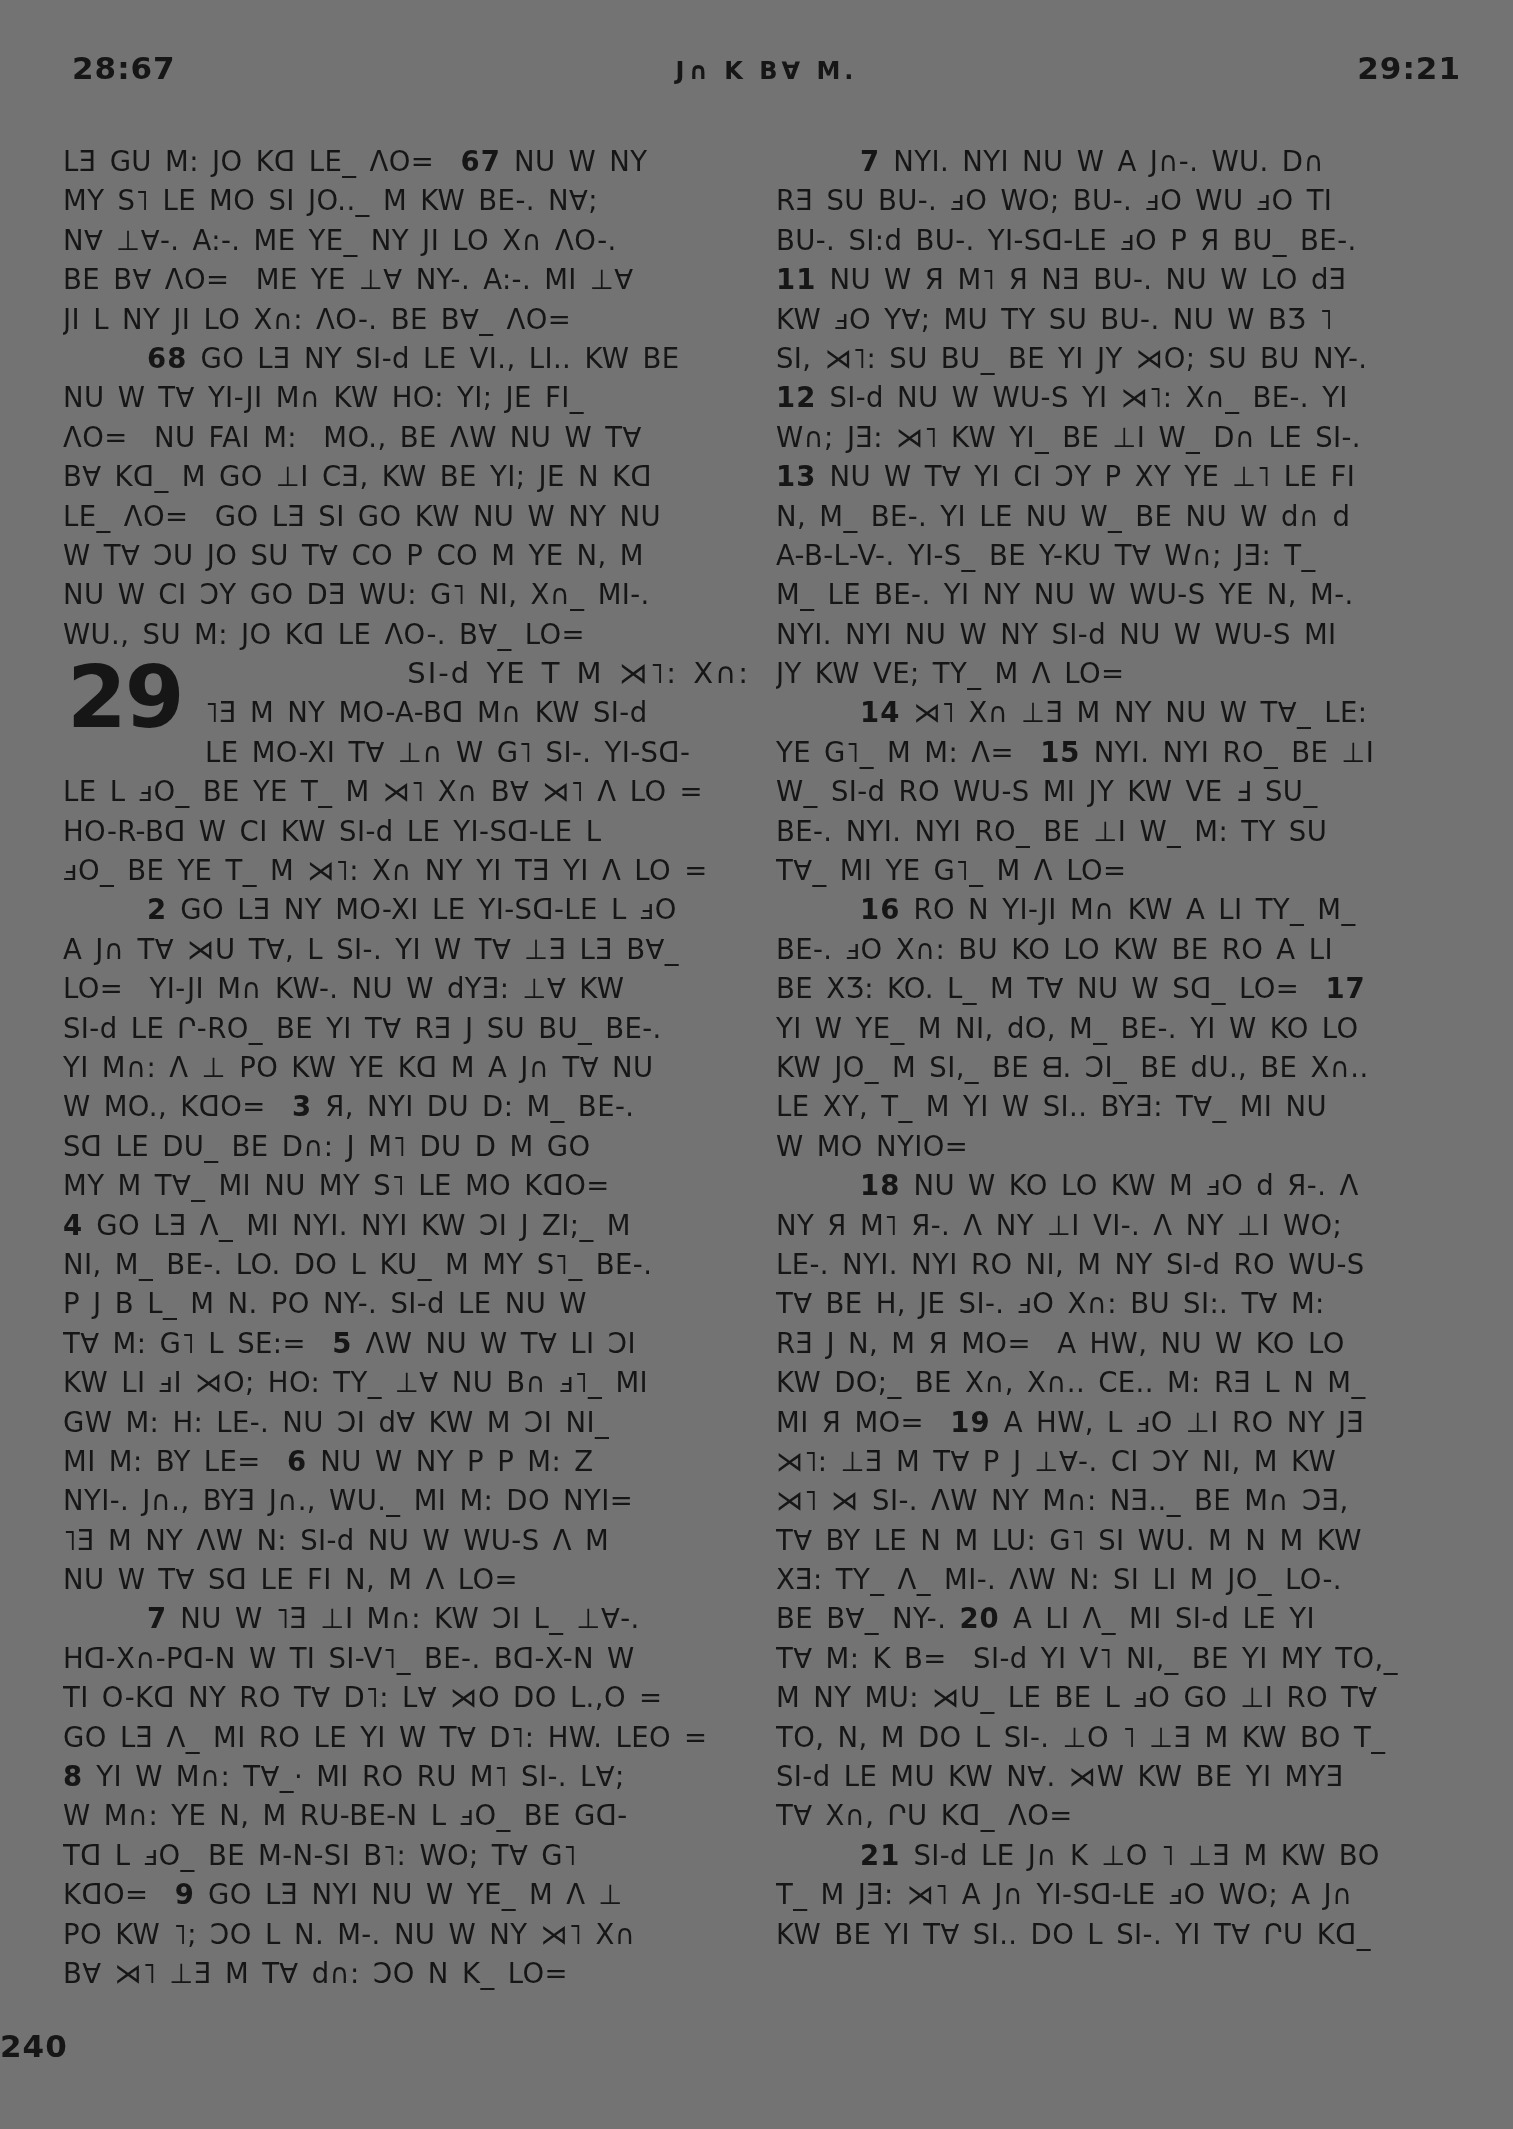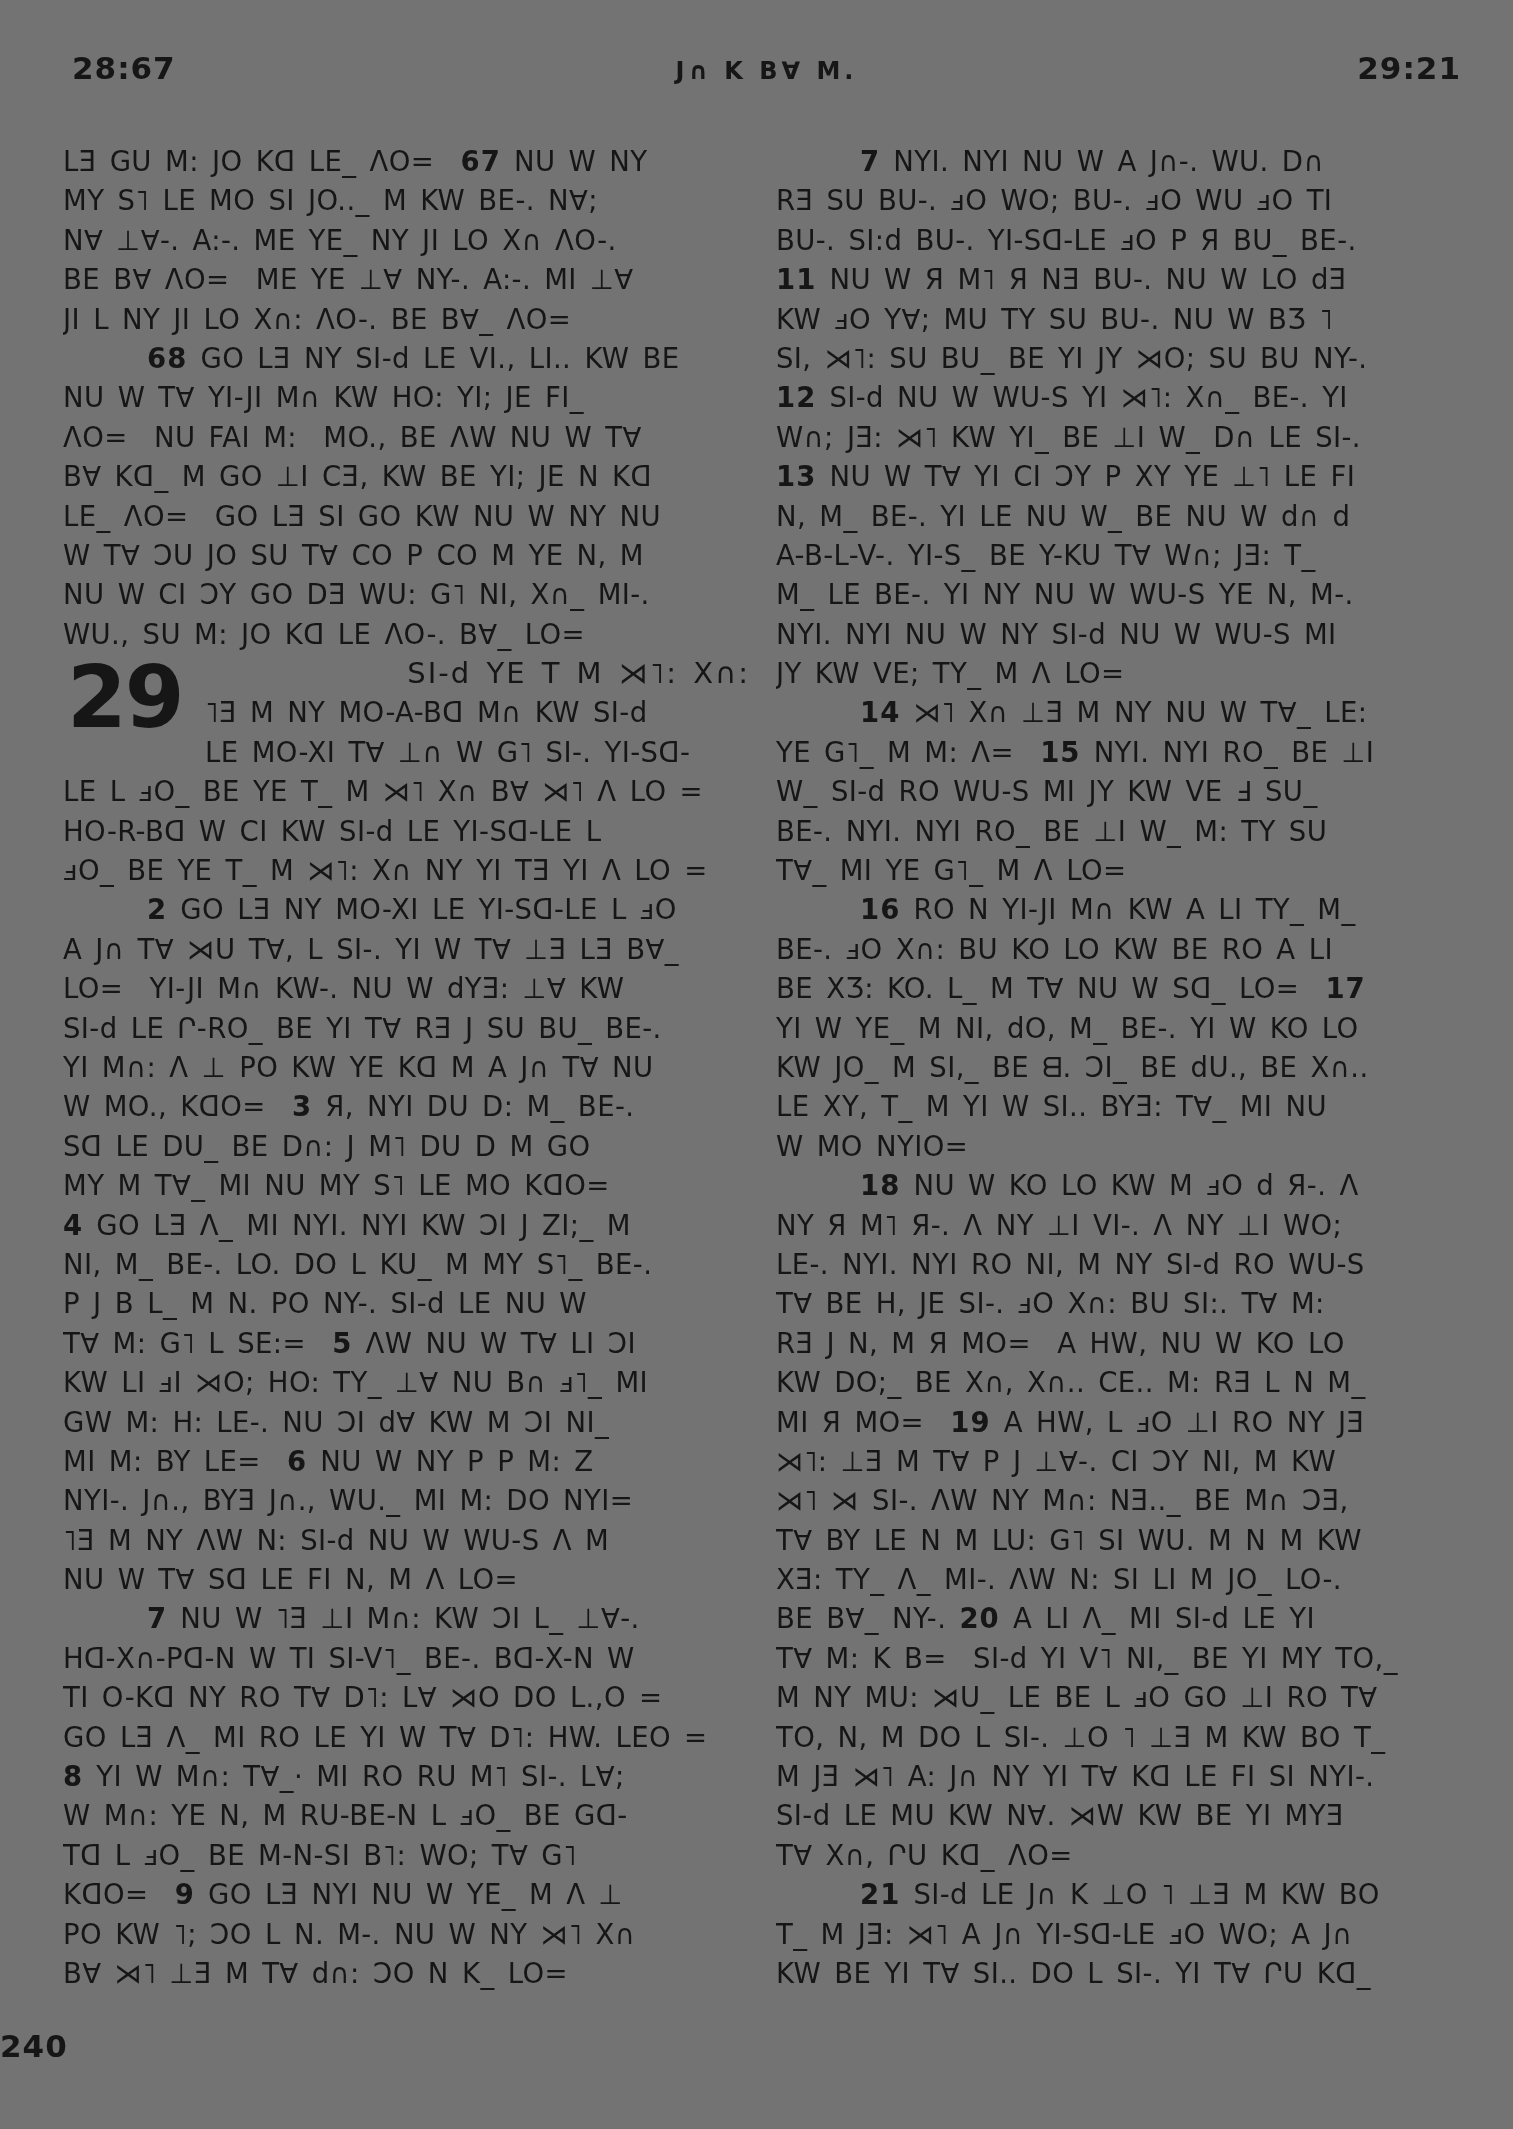--- a/index.html
+++ b/index.html
@@ -141,21 +141,20 @@
         <div class="ln">KW DO;_ BE X∩, X∩.. CE.. M: RƎ L N M_</div>
         <div class="ln">MI Я MO=  <b>19</b> A HW, L ⅎO ⊥I RO NY JƎ</div>
         <div class="ln">⋊˥: ⊥Ǝ M T∀ P J ⊥∀-. CI ƆY NI, M KW</div>
         <div class="ln">⋊˥ ⋊ SI-. ΛW NY M∩: NƎ.._ BE M∩ ƆƎ,</div>
         <div class="ln">T∀ BY LE N M LU: G˥ SI WU. M N M KW</div>
         <div class="ln">XƎ: TY_ Λ_ MI-. ΛW N: SI LI M JO_ LO-.</div>
         <div class="ln">BE B∀_ NY-. <b>20</b> A LI Λ_ MI SI-d LE YI</div>
         <div class="ln">T∀ M: K B=  SI-d YI V˥ NI,_ BE YI MY TO,_</div>
         <div class="ln">M NY MU: ⋊U_ LE BE L ⅎO GO ⊥I RO T∀</div>
         <div class="ln">TO, N, M DO L SI-. ⊥O ˥ ⊥Ǝ M KW BO T_</div>
-        <div class="ln">M JƎ ⋊˥ A: J∩ NY YI T∀ Kᗡ LE FI SI NYI-.</div>
         <div class="ln">SI-d LE MU KW N∀. ⋊W KW BE YI MYƎ</div>
         <div class="ln">T∀ X∩, ՐU Kᗡ_ ΛO=</div>
         <div class="ln in"><b>21</b> SI-d LE J∩ K ⊥O ˥ ⊥Ǝ M KW BO</div>
         <div class="ln">T_ M JƎ: ⋊˥ A J∩ YI-Sᗡ-LE ⅎO WO; A J∩</div>
         <div class="ln">KW BE YI T∀ SI.. DO L SI-. YI T∀ ՐU Kᗡ_</div>
       </div>
   </div>
 
   <div class="pagenum">240</div>
 

